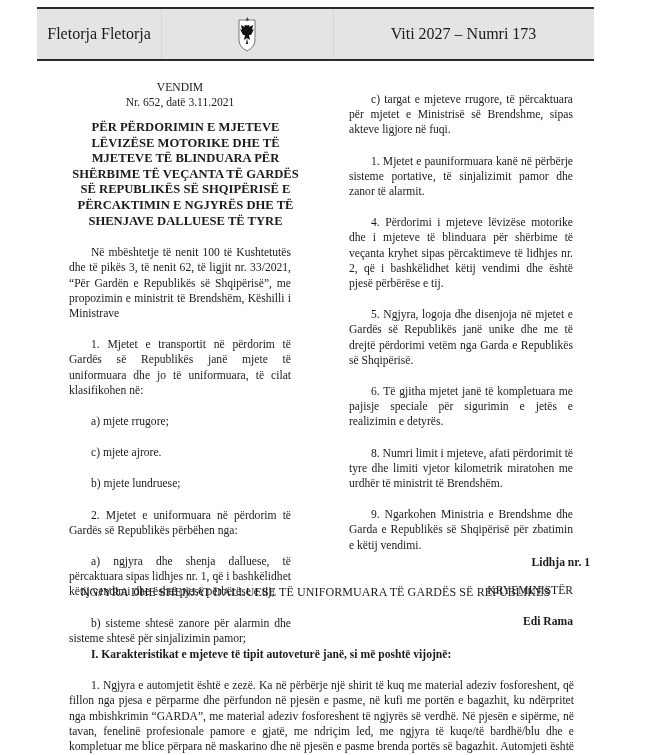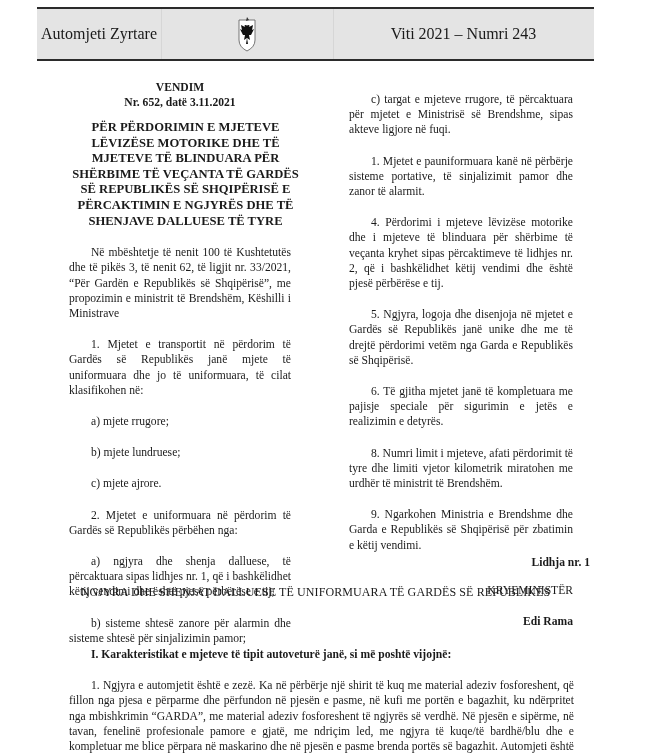--- a/index.html
+++ b/index.html
@@ -23,21 +23,21 @@
   .header .title { font-size: 16px; }
   .emblem { width: 20px; height: 36px; }
 
   .col { position: absolute; font-size: 11.6px; line-height: 15.2px; }
   .col-left { left: 53px; width: 254px; top: 76px; }
   .col-right { left: 333px; width: 256px; top: 76px; }
 
   p { margin: 16px; text-align: justify; text-indent: 22px; }
   .bold { font-weight: bold; }
   .heading-block { margin-top: 4px; margin-bottom: 8px; }
-  .vendim-title { font-weight: bold; text-align: center; font-size: 11.6px; line-height: 15px; }
+  .vendim-title { font-weight: normal; text-align: center; font-size: 11.6px; line-height: 15px; }
   .decision-title {
     font-weight: bold; text-align: center; font-size: 12.6px; line-height: 15.6px;
     margin: 10px 0 14px 11px;
   }
   .vendosi { text-align: center; text-indent: 0; margin: 2px 0 16px 0; }
   .sign { text-align: right; text-indent: 0; }
   .sign-block { margin-top: 30px; }
 
   .annex-label {
     position: absolute; right: 59px; top: 556px; font-weight: bold; font-size: 11.6px; padding-left: 44px;
@@ -49,48 +49,48 @@
   .body-bottom {
     position: absolute; left: 53px; width: 537px; top: 631px;
     font-size: 11.6px; line-height: 15.2px;
   }
 </style>
 </head>
 <body>
 
 <div class="header">
   <div class="cell h-left">
-    <span class="title">Automjeti Zyrtare</span>
+    <span class="title">Fletorja Fletorja</span>
   </div>
   <div class="cell h-mid">
     <svg class="emblem" viewBox="0 0 20 36">
       <path d="M2 4 H18 V24 Q18 31 10 35 Q2 31 2 24 Z" fill="#ffffff" stroke="#555" stroke-width="0.8"></path>
       <path d="M10 1 L12 4 L9 5 Z" fill="#333"></path>
       <path d="M10 9 L12 11 L16 9 L15 14 L17 13 L14 19 L12 19 L13 24 L10 22 L7 24 L8 19 L6 19 L3 13 L5 14 L4 9 L8 11 Z" fill="#111"></path>
       <circle cx="8.5" cy="10" r="1" fill="#111"></circle>
       <circle cx="11.5" cy="10" r="1" fill="#111"></circle>
       <path d="M10 22 L9 28 L11 28 Z" fill="#111"></path>
     </svg>
   </div>
   <div class="cell h-right">
-    <span class="title">Viti 2021 – Numri 243</span>
+    <span class="title">Viti 2027 – Numri 173</span>
   </div>
 </div>
 
 <div class="col col-left">
   <div class="heading-block">
     <div class="vendim-title">VENDIM</div>
     <div class="vendim-title">Nr. 652, datë 3.11.2021</div>
   </div>
   <div class="decision-title">PËR PËRDORIMIN E MJETEVE LËVIZËSE MOTORIKE DHE TË MJETEVE TË BLINDUARA PËR SHËRBIME TË VEÇANTA TË GARDËS SË REPUBLIKËS SË SHQIPËRISË E PËRCAKTIMIN E NGJYRËS DHE TË SHENJAVE DALLUESE TË TYRE</div>
   <p>Në mbështetje të nenit 100 të Kushtetutës dhe të pikës 3, të nenit 62, të ligjit nr. 33/2021, “Për Gardën e Republikës së Shqipërisë”, me propozimin e ministrit të Brendshëm, Këshilli i Ministrave</p>
   <p>1. Mjetet e transportit në përdorim të Gardës së Republikës janë mjete të uniformuara dhe jo të uniformuara, të cilat klasifikohen në:</p>
   <p>a) mjete rrugore;</p>
+  <p>c) mjete ajrore.</p>
   <p>b) mjete lundruese;</p>
-  <p>c) mjete ajrore.</p>
   <p>2. Mjetet e uniformuara në përdorim të Gardës së Republikës përbëhen nga:</p>
   <p>a) ngjyra dhe shenja dalluese, të përcaktuara sipas lidhjes nr. 1, që i bashkëlidhet këtij vendimi dhe është pjesë përbërëse e tij;</p>
   <p>b) sisteme shtesë zanore për alarmin dhe sisteme shtesë për sinjalizimin pamor;</p>
 </div>
 
 <div class="col col-right">
   <p>c) targat e mjeteve rrugore, të përcaktuara për mjetet e Ministrisë së Brendshme, sipas akteve ligjore në fuqi.</p>
   <p>1. Mjetet e pauniformuara kanë në përbërje sisteme portative, të sinjalizimit pamor dhe zanor të alarmit.</p>
   <p>4. Përdorimi i mjeteve lëvizëse motorike dhe i mjeteve të blinduara për shërbime të veçanta kryhet sipas përcaktimeve të lidhjes nr. 2, që i bashkëlidhet këtij vendimi dhe është pjesë përbërëse e tij.</p>
   <p>5. Ngjyra, logoja dhe disenjoja në mjetet e Gardës së Republikës janë unike dhe me të drejtë përdorimi vetëm nga Garda e Republikës së Shqipërisë.</p>

